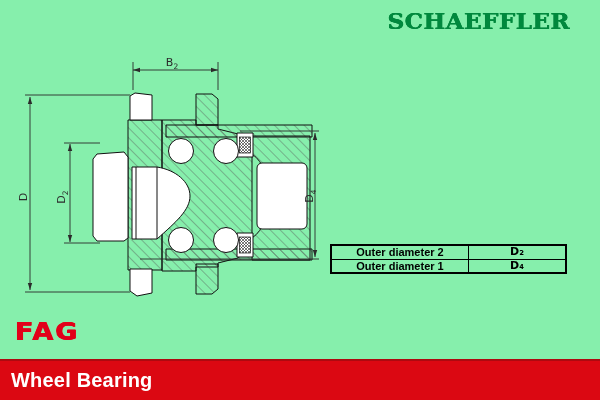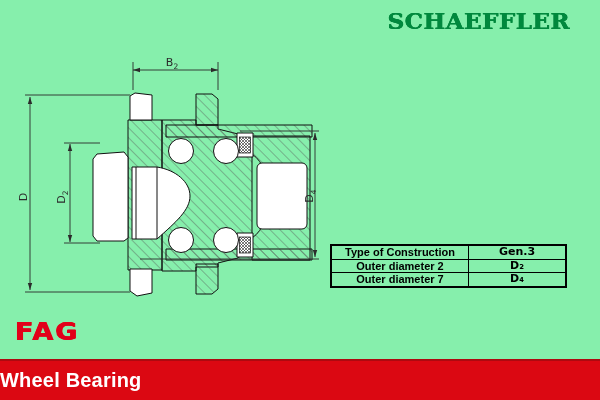--- a/index.html
+++ b/index.html
@@ -33,21 +33,21 @@
   .fag{position:absolute;left:15px;top:316px;
     font-family:"DejaVu Sans",sans-serif;font-weight:bold;font-size:27px;
     letter-spacing:2px;color:#E2001A;transform:scaleY(0.95);transform-origin:left top;
     text-shadow:0.6px 0 currentColor,-0.4px 0 currentColor;}
 
   
   .banner{position:absolute;left:0;top:359px;width:600px;height:41px;
     background:#DB0812;border-top:2px solid #AD0A10;box-sizing:border-box;
     display:flex;align-items:center;}
   .banner .title{color:#fff;font-weight:bold;font-size:20px;
-    padding-left:0;letter-spacing:0.2px;}
+    padding-left:11px;letter-spacing:0.2px;}
 </style>
 </head>
 <body>
 
 <div id="page">
 
   <div class="schaeffler">SCHAEFFLER</div>
 
   <svg class="drawing" width="340" height="310" viewBox="0 0 340 310">
     <defs>
@@ -143,29 +143,25 @@
       <polygon points="315,257 312.8,250 317.2,250" fill="#2b2b2b"></polygon>
       <text class="dimtxt" transform="rotate(-90 309 196)" x="309" y="200" text-anchor="middle">
         <tspan>D</tspan><tspan font-size="7.5" dy="2.5">4</tspan>
       </text>
     </g>
   </svg>
 
   <table class="spec">
     <tbody>
       <tr>
-        <td class="c1">Type of Construction</td>
-        <td class="c2">Gen.3</td>
-      </tr>
-      <tr>
         <td class="c1">Outer diameter 2</td>
         <td class="c2">D₂</td>
       </tr>
       <tr>
-        <td class="c1">Outer diameter 7</td>
+        <td class="c1">Outer diameter 1</td>
         <td class="c2">D₄</td>
       </tr>
     </tbody>
   </table>
 
   <div class="fag">FAG</div>
 
   <div class="banner">
     <span class="title">Wheel Bearing</span>
   </div>

